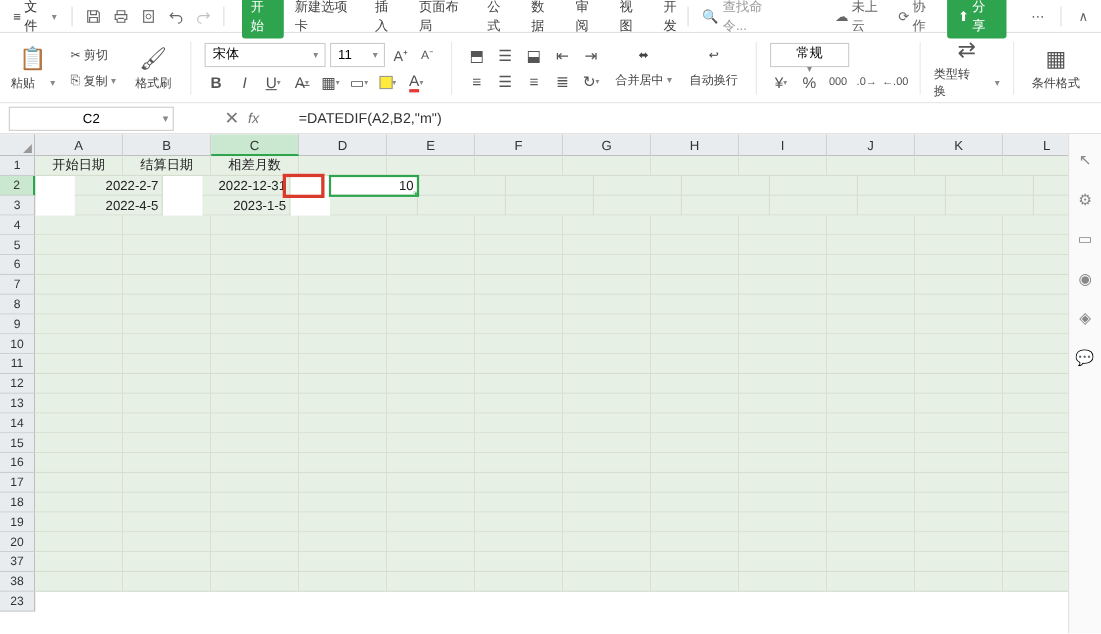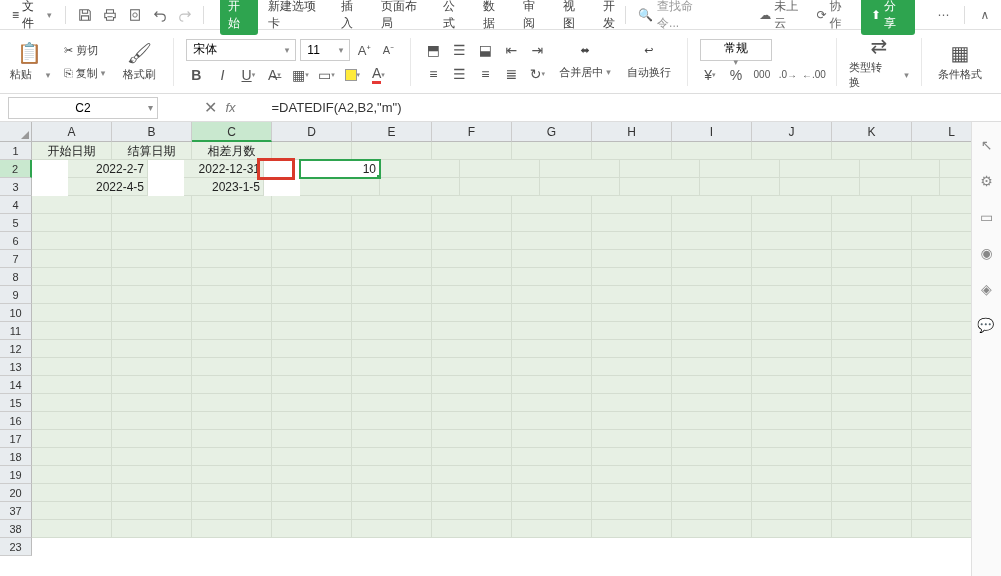--- a/index.html
+++ b/index.html
@@ -46,21 +46,21 @@
 .corner::after { content: ""; position: absolute; right: 2px; bottom: 2px; width: 0; height: 0; border-left: 8px solid transparent; border-bottom: 8px solid #999; }
 .col-headers { position: absolute; left: 32px; top: 0; height: 20px; display: flex; }
 .ch { width: 80px; height: 20px; background: #e8ecef; border-right: 1px solid #ccc; border-bottom: 1px solid #bbb; text-align: center; font-size: 12px; line-height: 20px; color: #333; }
 .ch.sel { background: #c9e8cf; border-bottom: 2px solid #2ea44f; }
 .row-headers { position: absolute; left: 0; top: 20px; width: 32px; }
 .rh { height: 18px; background: #e8ecef; border-right: 1px solid #bbb; border-bottom: 1px solid #ccc; text-align: center; font-size: 11px; line-height: 18px; color: #333; }
 .rh.sel { background: #c9e8cf; border-right: 2px solid #2ea44f; }
 .grid { position: absolute; left: 32px; top: 20px; }
 .row { display: flex; height: 18px; }
 .cell { width: 80px; height: 18px; border-right: 1px solid #d4ddd0; border-bottom: 1px solid #d4ddd0; background: #e7f0e4; font-size: 12px; line-height: 18px; padding: 0 3px; overflow: hidden; white-space: nowrap; color: #222; font-family: "SimSun", sans-serif; }
-.cell.ta-c { text-align: center; }
+.cell.ta-c { text-align: center; font-family: Liberation Mono, monospace; }
 .cell.ta-r { text-align: right; margin-left: 36px; }
 .sel-cell { outline: 2px solid #2ea44f; outline-offset: -1px; background: #fff !important; position: relative; }
 .sel-handle { position: absolute; right: -3px; bottom: -3px; width: 6px; height: 6px; background: #2ea44f; border: 1px solid #fff; }
 .highlight-box { position: absolute; border: 3px solid #d93a2b; pointer-events: none; z-index: 5; }
 
 
 .side-rail { position: absolute; right: 0; top: 122px; width: 30px; height: 454px; border-left: 1px solid #e0e0e0; background: #fafafa; display: flex; flex-direction: column; align-items: center; gap: 18px; padding-top: 14px; }
 .side-rail .ri { width: 18px; height: 18px; color: #888; cursor: pointer; display:flex;align-items:center;justify-content:center;font-size:14px; }
 
 

